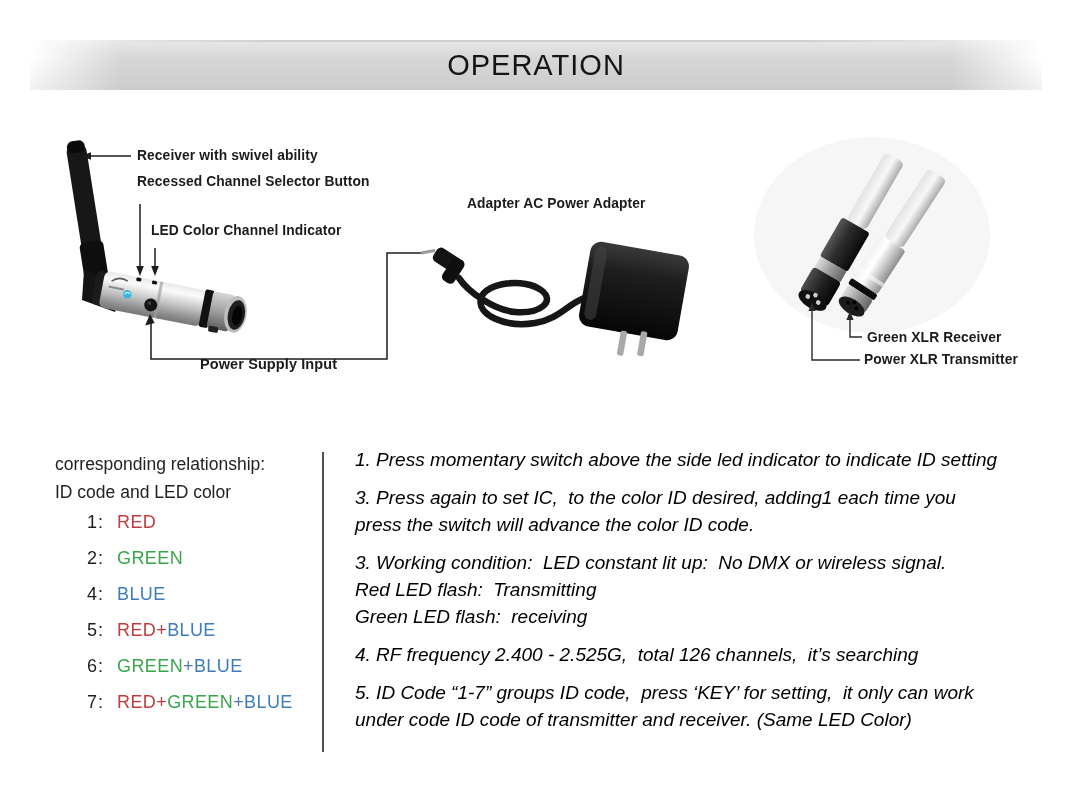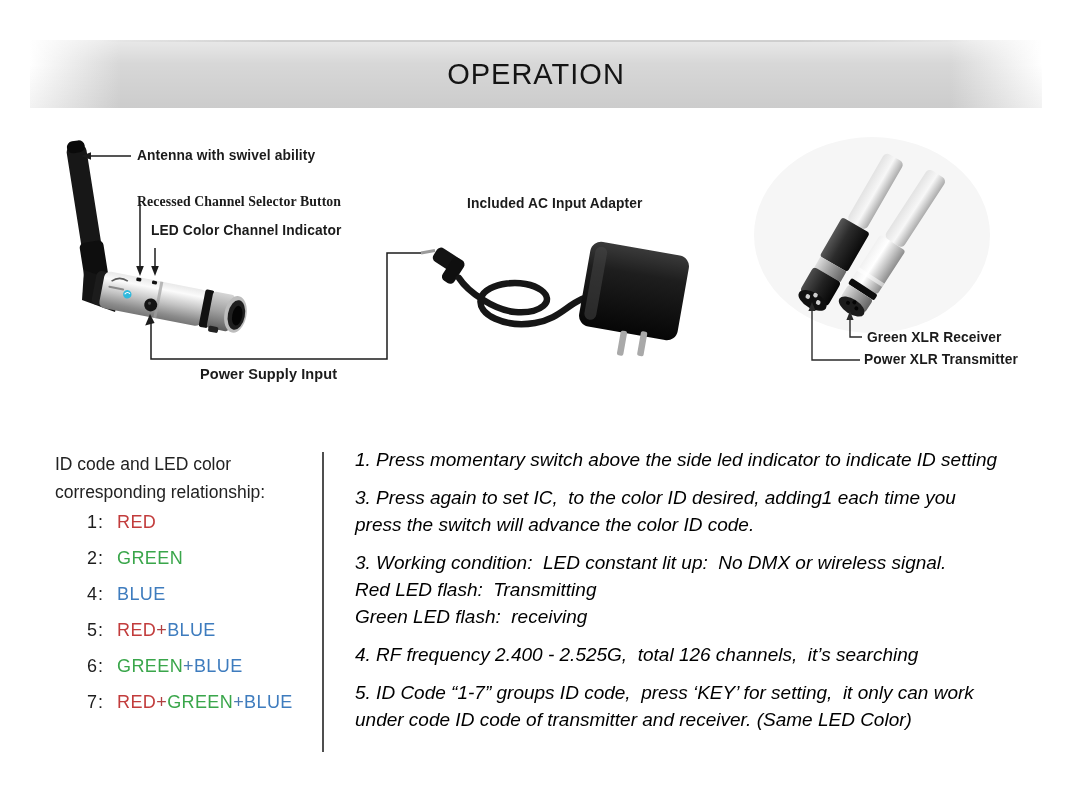--- a/index.html
+++ b/index.html
@@ -2,44 +2,44 @@
 <html><head>
 <meta charset="utf-8">
 <style>
   html,body{margin:0;padding:0;background:#fff;}
   .page{
     position:relative;width:1074px;height:792px;background:#ffffff;overflow:hidden;
     font-family:"Liberation Sans", sans-serif;color:#1d1d1d;
   }
   
   .header-bar{
-    position:absolute;left:30px;right:32px;top:40px;height:68px;
+    position:absolute;left:30px;right:32px;top:40px;height:50px;
     background:linear-gradient(to right, rgba(214,214,214,0) 0%, #d7d7d7 9%, #d7d7d7 91%, rgba(214,214,214,0) 100%);
   }
   .header-bar::before{
     content:'';position:absolute;top:0;left:7%;right:7%;height:2px;
     background:linear-gradient(to right, rgba(170,170,170,0), #ababab 20%, #ababab 80%, rgba(170,170,170,0));
   }
   .header-bar::after{
     content:'';position:absolute;inset:0;
     background:linear-gradient(180deg, rgba(255,255,255,0.45) 0%, rgba(255,255,255,0) 35%, rgba(0,0,0,0.05) 100%);
   }
   .page-title{
     position:absolute;inset:0;display:flex;align-items:center;justify-content:center;
     font-size:29px;letter-spacing:1px;color:#141414;z-index:2;
   }
   
   .diagram-svg{position:absolute;left:0;top:0;}
   .diag-label{
     position:absolute;font-size:13.8px;font-weight:700;color:#1b1b1b;white-space:nowrap;letter-spacing:0.1px;
   }
   .lbl-antenna{left:137px;top:148px;}
-  .lbl-button{left:137px;top:194px;font-family:Liberation Serif, serif;}
+  .lbl-button{left:137px;top:174px;}
   .lbl-led{left:151px;top:223px;}
-  .lbl-power{left:200px;top:366px;font-size:14.5px;}
+  .lbl-power{left:200px;top:356px;font-size:14.5px;}
   .lbl-adapter{left:467px;top:196px;}
   .lbl-female{left:867px;top:330px;}
   .lbl-male{left:864px;top:352px;}
   
   .id-panel{position:absolute;left:55px;top:450px;width:268px;}
   .id-heading{font-size:17.5px;line-height:28px;color:#222;}
   .id-list{margin-top:-2px;margin-left:32px;}
   .id-row{height:36px;line-height:36px;font-size:18px;white-space:nowrap;}
   .id-num{color:#1d1d1d;margin-right:13px;letter-spacing:1px;}
   .id-seg{letter-spacing:0.4px;}
@@ -187,32 +187,32 @@
       </g>
       <g stroke="#2a2a2a" stroke-width="1.4" fill="#2a2a2a">
         <polyline points="850,318 850,337 862,337" fill="none"></polyline>
         <polygon points="850,311 846.4,320 853.6,320" stroke="none"></polygon>
         <polyline points="812,309 812,360 860,360" fill="none"></polyline>
         <polygon points="812,302 808.4,311 815.6,311" stroke="none"></polygon>
       </g>
     </g>
   </svg>
 
-  <div class="diag-label lbl-antenna">Antenna with swivel ability</div>
+  <div class="diag-label lbl-antenna">Receiver with swivel ability</div>
   <div class="diag-label lbl-button">Recessed Channel Selector Button</div>
   <div class="diag-label lbl-led">LED Color Channel Indicator</div>
   <div class="diag-label lbl-power">Power Supply Input</div>
-  <div class="diag-label lbl-adapter">Included AC Input Adapter</div>
+  <div class="diag-label lbl-adapter">Adapter AC Power Adapter</div>
   <div class="diag-label lbl-female">Green XLR Receiver</div>
   <div class="diag-label lbl-male">Power XLR Transmitter</div>
 
   <div class="id-panel">
     <div class="id-heading">
+      <div>corresponding relationship:</div>
       <div>ID code and LED color</div>
-      <div>corresponding relationship:</div>
     </div>
     <div class="id-list">
         <div class="id-row"><span class="id-num">1:</span><span class="id-seg" style="color: rgb(194, 60, 60);">RED</span></div>
         <div class="id-row"><span class="id-num">2:</span><span class="id-seg" style="color: rgb(58, 166, 75);">GREEN</span></div>
         <div class="id-row"><span class="id-num">4:</span><span class="id-seg" style="color: rgb(62, 124, 190);">BLUE</span></div>
         <div class="id-row"><span class="id-num">5:</span><span class="id-seg" style="color: rgb(194, 60, 60);">RED</span><span class="id-seg" style="color: rgb(176, 64, 64);">+</span><span class="id-seg" style="color: rgb(62, 124, 190);">BLUE</span></div>
         <div class="id-row"><span class="id-num">6:</span><span class="id-seg" style="color: rgb(58, 166, 75);">GREEN</span><span class="id-seg" style="color: rgb(74, 121, 180);">+</span><span class="id-seg" style="color: rgb(62, 124, 190);">BLUE</span></div>
         <div class="id-row"><span class="id-num">7:</span><span class="id-seg" style="color: rgb(194, 60, 60);">RED</span><span class="id-seg" style="color: rgb(176, 64, 64);">+</span><span class="id-seg" style="color: rgb(58, 166, 75);">GREEN</span><span class="id-seg" style="color: rgb(74, 121, 180);">+</span><span class="id-seg" style="color: rgb(62, 124, 190);">BLUE</span></div>
       </div>
   </div>

